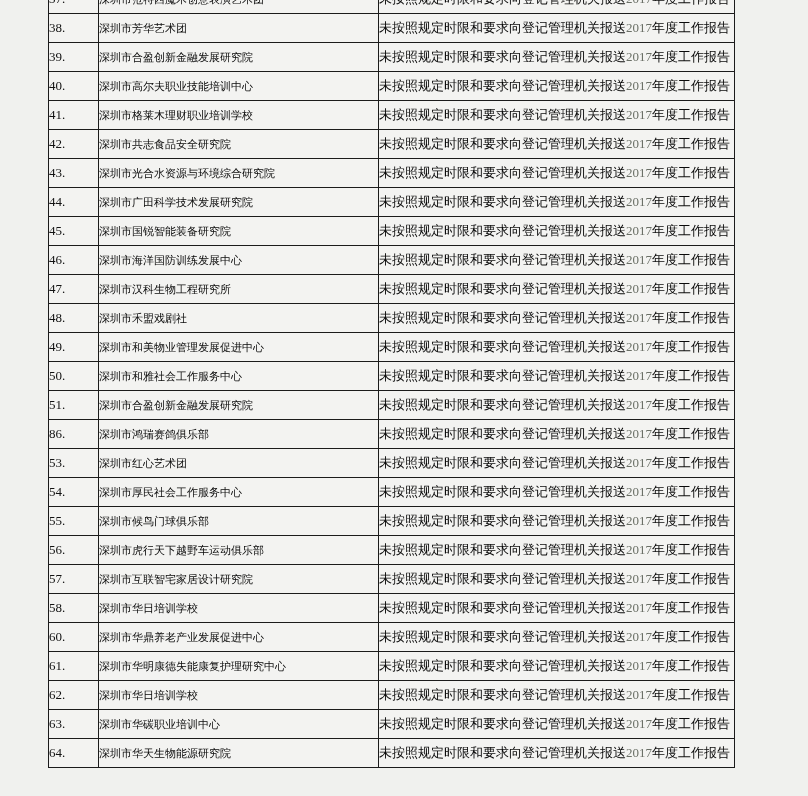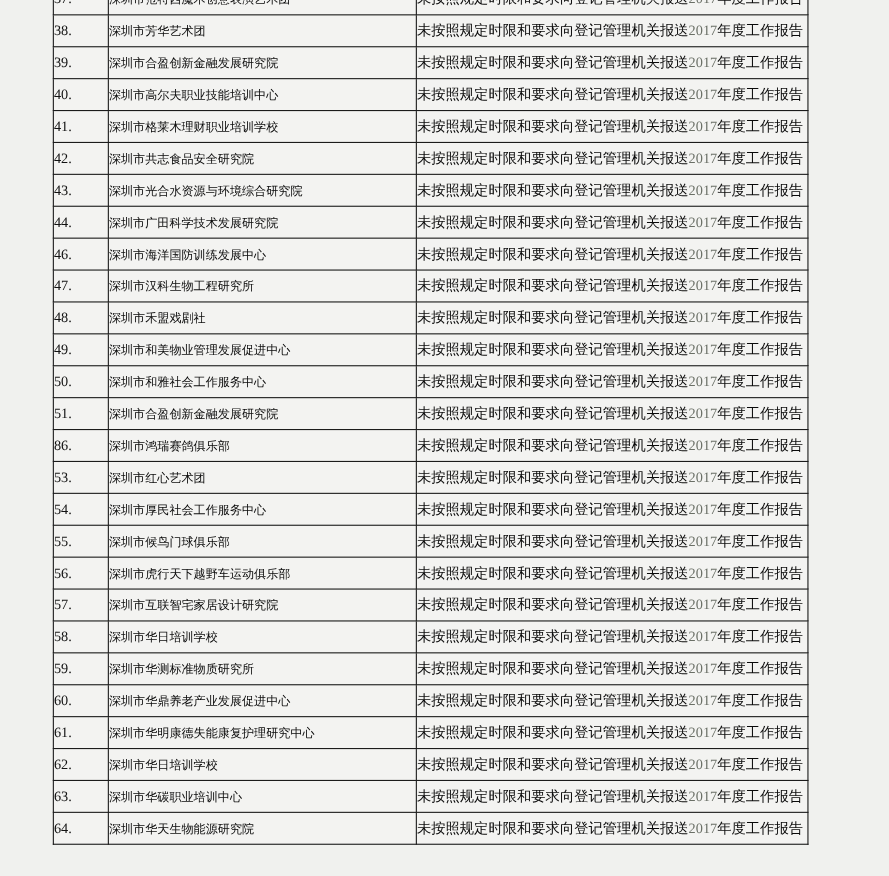--- a/index.html
+++ b/index.html
@@ -105,20 +105,25 @@
         <td class="cell-num">43.</td>
         <td class="cell-name">深圳市光合水资源与环境综合研究院</td>
         <td class="cell-reason"><span>未按照规定时限和要求向登记管理机关报送</span><span class="reason-year">2017</span><span>年度工作报告</span></td>
       </tr>
         <tr>
         <td class="cell-num">44.</td>
         <td class="cell-name">深圳市广田科学技术发展研究院</td>
         <td class="cell-reason"><span>未按照规定时限和要求向登记管理机关报送</span><span class="reason-year">2017</span><span>年度工作报告</span></td>
       </tr>
         <tr>
+        <td class="cell-num">45.</td>
+        <td class="cell-name">深圳市国锐智能装备研究院</td>
+        <td class="cell-reason"><span>未按照规定时限和要求向登记管理机关报送</span><span class="reason-year">2017</span><span>年度工作报告</span></td>
+      </tr>
+        <tr>
         <td class="cell-num">46.</td>
         <td class="cell-name">深圳市海洋国防训练发展中心</td>
         <td class="cell-reason"><span>未按照规定时限和要求向登记管理机关报送</span><span class="reason-year">2017</span><span>年度工作报告</span></td>
       </tr>
         <tr>
         <td class="cell-num">47.</td>
         <td class="cell-name">深圳市汉科生物工程研究所</td>
         <td class="cell-reason"><span>未按照规定时限和要求向登记管理机关报送</span><span class="reason-year">2017</span><span>年度工作报告</span></td>
       </tr>
         <tr>
@@ -167,25 +172,20 @@
         <td class="cell-reason"><span>未按照规定时限和要求向登记管理机关报送</span><span class="reason-year">2017</span><span>年度工作报告</span></td>
       </tr>
         <tr>
         <td class="cell-num">57.</td>
         <td class="cell-name">深圳市互联智宅家居设计研究院</td>
         <td class="cell-reason"><span>未按照规定时限和要求向登记管理机关报送</span><span class="reason-year">2017</span><span>年度工作报告</span></td>
       </tr>
         <tr>
         <td class="cell-num">58.</td>
         <td class="cell-name">深圳市华日培训学校</td>
-        <td class="cell-reason"><span>未按照规定时限和要求向登记管理机关报送</span><span class="reason-year">2017</span><span>年度工作报告</span></td>
-      </tr>
-        <tr>
-        <td class="cell-num">59.</td>
-        <td class="cell-name">深圳市华测标准物质研究所</td>
         <td class="cell-reason"><span>未按照规定时限和要求向登记管理机关报送</span><span class="reason-year">2017</span><span>年度工作报告</span></td>
       </tr>
         <tr>
         <td class="cell-num">60.</td>
         <td class="cell-name">深圳市华鼎养老产业发展促进中心</td>
         <td class="cell-reason"><span>未按照规定时限和要求向登记管理机关报送</span><span class="reason-year">2017</span><span>年度工作报告</span></td>
       </tr>
         <tr>
         <td class="cell-num">61.</td>
         <td class="cell-name">深圳市华明康德失能康复护理研究中心</td>

